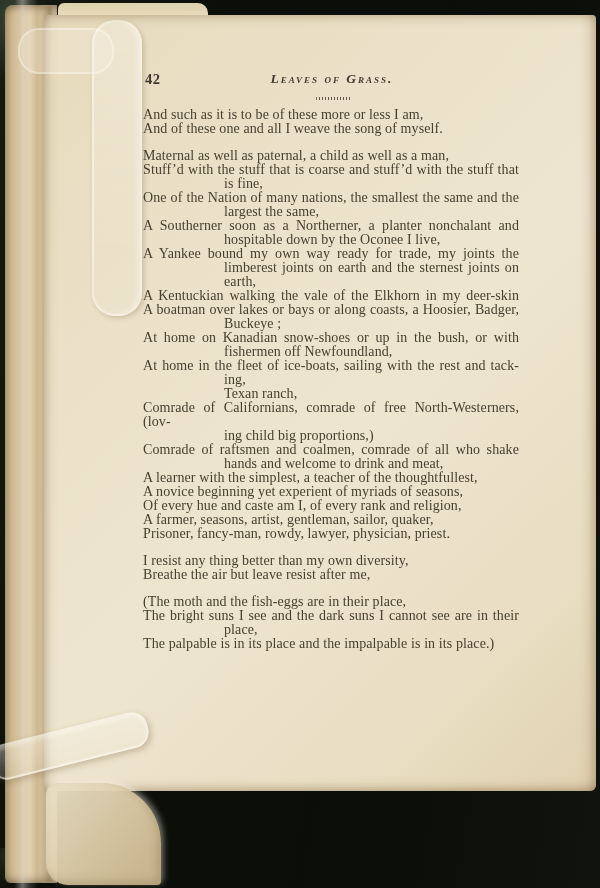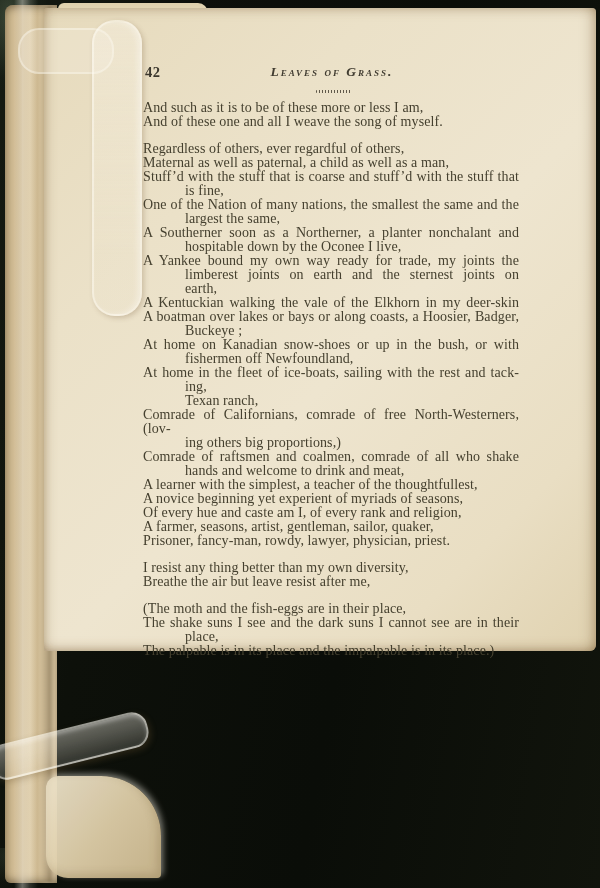--- a/index.html
+++ b/index.html
@@ -14,21 +14,21 @@
   
   .page-stack{position:absolute;left:5px;top:5px;width:52px;height:878px;border-radius:8px 0 0 6px;
     background:linear-gradient(90deg,#b9a57c 0%,#d2bd96 18%,#c7b188 32%,#dccaa6 48%,#cdb890 62%,#e0d1b0 80%,#d5c29c 100%);
     box-shadow:inset 0 6px 8px -4px rgba(60,45,25,.55), inset 0 -6px 8px -4px rgba(60,45,25,.55);}
   .page-stack-top{position:absolute;left:58px;top:3px;width:150px;height:14px;border-radius:6px 10px 0 0;
     background:linear-gradient(#ded0ac,#e8dcbc);}
   .deckle-edge{position:absolute;left:40px;top:6px;width:14px;height:876px;
     background:linear-gradient(90deg,rgba(120,95,55,.0),rgba(120,95,55,.38) 45%,rgba(90,70,40,.45) 70%,rgba(120,95,55,.1));
     filter:blur(1px);}
   
-  .page{position:absolute;left:44px;top:8px;width:552px;height:643px;
+  .page{position:absolute;left:44px;top:15px;width:552px;height:776px;
     background:linear-gradient(135deg,#e6dabc 0%,#ebe1c8 28%,#eee5cf 55%,#e9dec3 82%,#e0d2b0 100%);
     border-radius:3px 4px 6px 3px;
     box-shadow:inset -10px 0 14px -8px rgba(130,100,60,.5),
                inset 10px 0 12px -9px rgba(130,100,60,.45),
                inset 0 -9px 12px -8px rgba(130,100,60,.5),
                inset 0 9px 12px -8px rgba(130,100,60,.35);}
   .page-curl{position:absolute;left:2px;top:768px;width:115px;height:102px;
     background:linear-gradient(130deg,#eadfc4 10%,#ddcca6 55%,#d2bf96 90%);
     border-radius:12px 60px 4px 22px;opacity:.95;
     box-shadow:2px -2px 6px rgba(255,252,240,.5), inset -4px -4px 8px rgba(120,95,55,.25);}
@@ -49,21 +49,21 @@
   .running-header{position:absolute;left:99px;top:56px;width:378px;height:18px;color:#3c382e;}
   .page-num{position:absolute;left:2px;top:0;font-size:14.5px;font-weight:bold;letter-spacing:.5px;}
   .running-title{display:block;text-align:center;font-style:italic;font-variant:small-caps;
     font-size:13.5px;letter-spacing:2px;color:#413c31;font-weight:bold;}
   .dotted-rule{position:absolute;left:272px;top:82px;width:36px;height:3px;
     background:repeating-linear-gradient(90deg,#60594a 0 1px,transparent 1px 3px);
     border-radius:1px;}
   .poem{position:absolute;left:99px;top:93px;width:376px;color:#45402f;
     font-size:14px;line-height:14px;letter-spacing:.1px;}
   .line{min-height:14px;}
-  .line.indent{padding-left:42px;}
+  .line.indent{padding-left:61px;margin-left:20px;}
   .line.fill{text-align:justify;text-align-last:justify;}
   .section-number{text-align:center;font-size:12.5px;color:#45402f;
     margin-top:9px;margin-bottom:13px;letter-spacing:1px;}
   .stanza{margin-top:13px;}
   .stanza:first-child{margin-top:0;}
 </style>
 </head>
 <body>
 
 <div>
@@ -82,56 +82,55 @@
     <div class="dotted-rule"></div>
 
     <div class="poem">
       <div class="stanza" id="opening-stanza">
           <div class="line">And such as it is to be of these more or less I am,</div>
           <div class="line">And of these one and all I weave the song of myself.</div>
         </div>
       <div class="section-number"></div>
       <div id="stanzas">
           <div class="stanza">
-            <div class="line">Regardless of others, ever regardful of others,</div>
             <div class="line">Maternal as well as paternal, a child as well as a man,</div>
             <div class="line fill">Stuff’d with the stuff that is coarse and stuff’d with the stuff that</div>
             <div class="line indent">is fine,</div>
             <div class="line fill">One of the Nation of many nations, the smallest the same and the</div>
             <div class="line indent">largest the same,</div>
             <div class="line fill">A Southerner soon as a Northerner, a planter nonchalant and</div>
             <div class="line indent">hospitable down by the Oconee I live,</div>
             <div class="line fill">A Yankee bound my own way ready for trade, my joints the</div>
             <div class="line indent fill">limberest joints on earth and the sternest joints on</div>
             <div class="line indent">earth,</div>
             <div class="line fill">A Kentuckian walking the vale of the Elkhorn in my deer-skin</div>
             <div class="line fill">A boatman over lakes or bays or along coasts, a Hoosier, Badger,</div>
             <div class="line indent">Buckeye ;</div>
             <div class="line fill">At home on Kanadian snow-shoes or up in the bush, or with</div>
             <div class="line indent">fishermen off Newfoundland,</div>
             <div class="line fill">At home in the fleet of ice-boats, sailing with the rest and tack-</div>
             <div class="line indent">ing,</div>
             <div class="line indent">Texan ranch,</div>
             <div class="line fill">Comrade of Californians, comrade of free North-Westerners, (lov-</div>
-            <div class="line indent">ing others big proportions,)</div>
+            <div class="line indent">ing child big proportions,)</div>
             <div class="line fill">Comrade of raftsmen and coalmen, comrade of all who shake</div>
             <div class="line indent">hands and welcome to drink and meat,</div>
             <div class="line">A learner with the simplest, a teacher of the thoughtfullest,</div>
             <div class="line">A novice beginning yet experient of myriads of seasons,</div>
             <div class="line">Of every hue and caste am I, of every rank and religion,</div>
             <div class="line">A farmer, seasons, artist, gentleman, sailor, quaker,</div>
             <div class="line">Prisoner, fancy-man, rowdy, lawyer, physician, priest.</div>
           </div>
           <div class="stanza">
             <div class="line">I resist any thing better than my own diversity,</div>
             <div class="line">Breathe the air but leave resist after me,</div>
           </div>
           <div class="stanza">
             <div class="line">(The moth and the fish-eggs are in their place,</div>
-            <div class="line fill">The shake suns I see and the dark suns I cannot see are in their</div>
+            <div class="line fill">The bright suns I see and the dark suns I cannot see are in their</div>
             <div class="line indent">place,</div>
             <div class="line">The palpable is in its place and the impalpable is in its place.)</div>
           </div>
         </div>
     </div>
 
     <div class="page-curl"></div>
   </div>
 
   <div class="clip-strip-left"></div>

